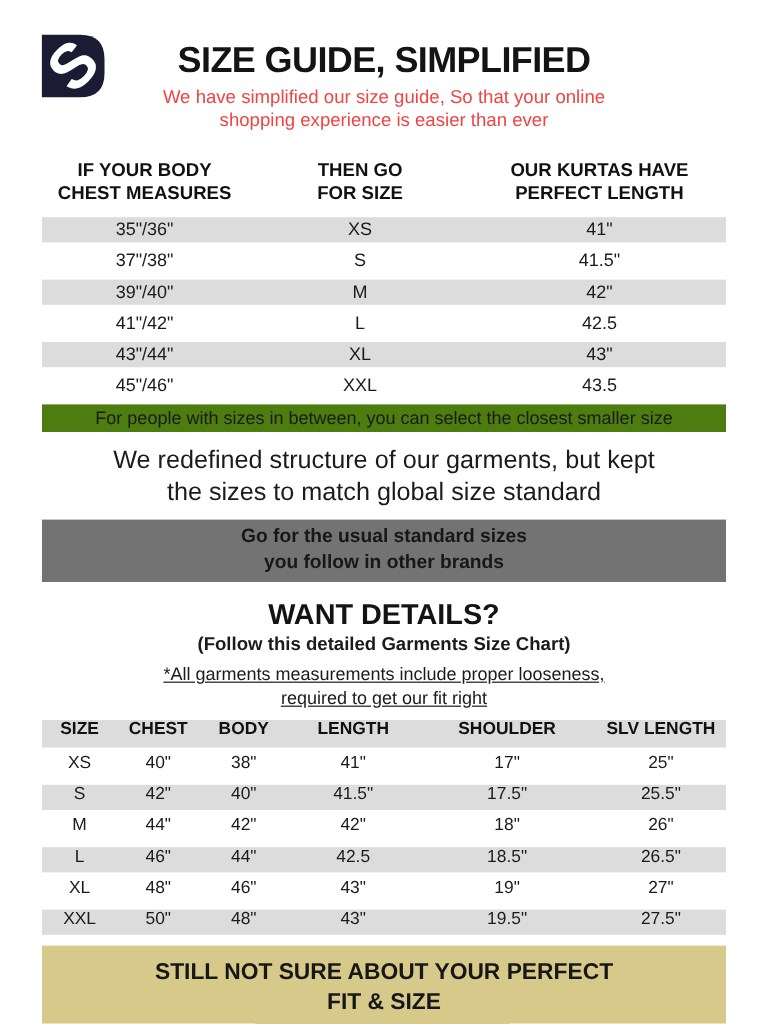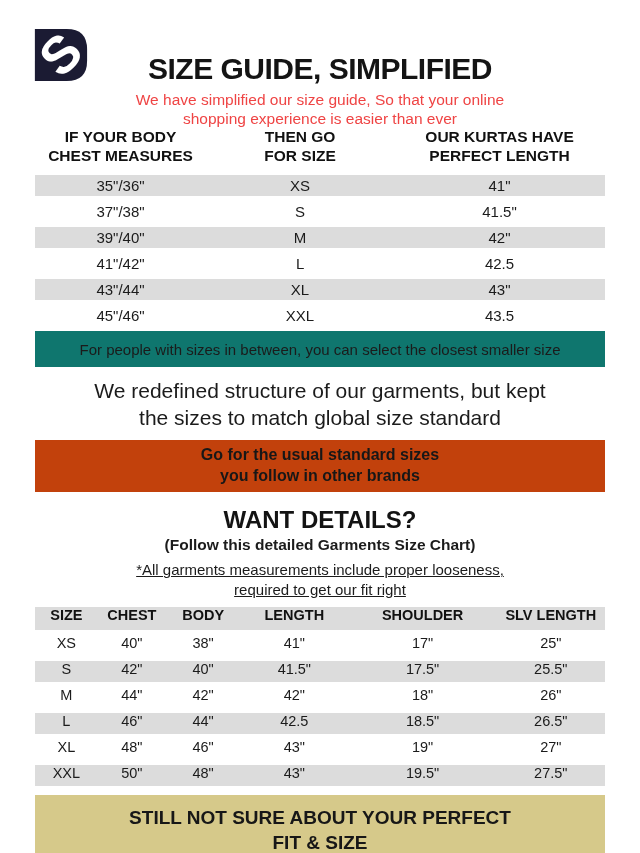--- a/index.html
+++ b/index.html
@@ -6,39 +6,39 @@
   body {
     width:640px; height:853px; background:#ffffff; overflow:hidden;
     font-family:"Liberation Sans", sans-serif; color:#1b1b1b;
     -webkit-font-smoothing:antialiased;
   }
   .page { position:relative; padding:28px 35px 0; box-sizing:border-box; }
 
   
   .logo { position:absolute; left:32px; top:26px; width:58px; height:58px; }
   .title { text-align:center; font-size:30px; font-weight:bold; letter-spacing:-0.5px;
-           color:#141414; margin:24px 0 3px; line-height:1.15; }
+           color:#141414; margin:6px 0 3px; line-height:1.15; }
   .subtitle { text-align:center; font-size:15.5px; line-height:1.25; color:#ef4444; }
 
   
-  .t1 { margin-top:0; }
+  .t1 { margin-top:24px; }
   .trow { display:flex; }
   .t1 .c1 { width:30%; text-align:center; }
   .t1 .c2 { width:33%; text-align:center; }
   .t1 .c3 { width:37%; text-align:center; }
   .t1-head { font-weight:bold; font-size:15.5px; line-height:1.22; color:#111;
              margin-bottom:9px; }
   .t1-row { align-items:center; height:21px; margin-bottom:5px; font-size:15px; }
   .stripe { background:#dcdcdc; }
-  .t1-note { background:#0f766e; height:36px; display:flex; align-items:center;
+  .t1-note { background:#4d7c0f; height:23px; display:flex; align-items:center;
              justify-content:center; font-size:15px; }
 
   .midnote { text-align:center; font-size:21px; line-height:1.28; margin-top:11px; }
 
-  .banner { background:#c2410c; text-align:center; font-weight:bold; font-size:16px;
+  .banner { background:#737373; text-align:center; font-weight:bold; font-size:16px;
             line-height:1.3; padding:5px 0 6px; margin-top:8px; color:#171717; }
 
   
   .details-h   { text-align:center; font-size:24px; font-weight:bold; color:#131313; margin-top:14px; }
   .details-sub { text-align:center; font-size:15.5px; font-weight:bold; margin-top:2px; }
   .details-note{ text-align:center; font-size:15px; line-height:1.28; margin-top:6px;text-decoration:underline; }
 
   
   .t2 { margin-top:8px; }
   .t2 .d1 { width:11%; text-align:center; }

